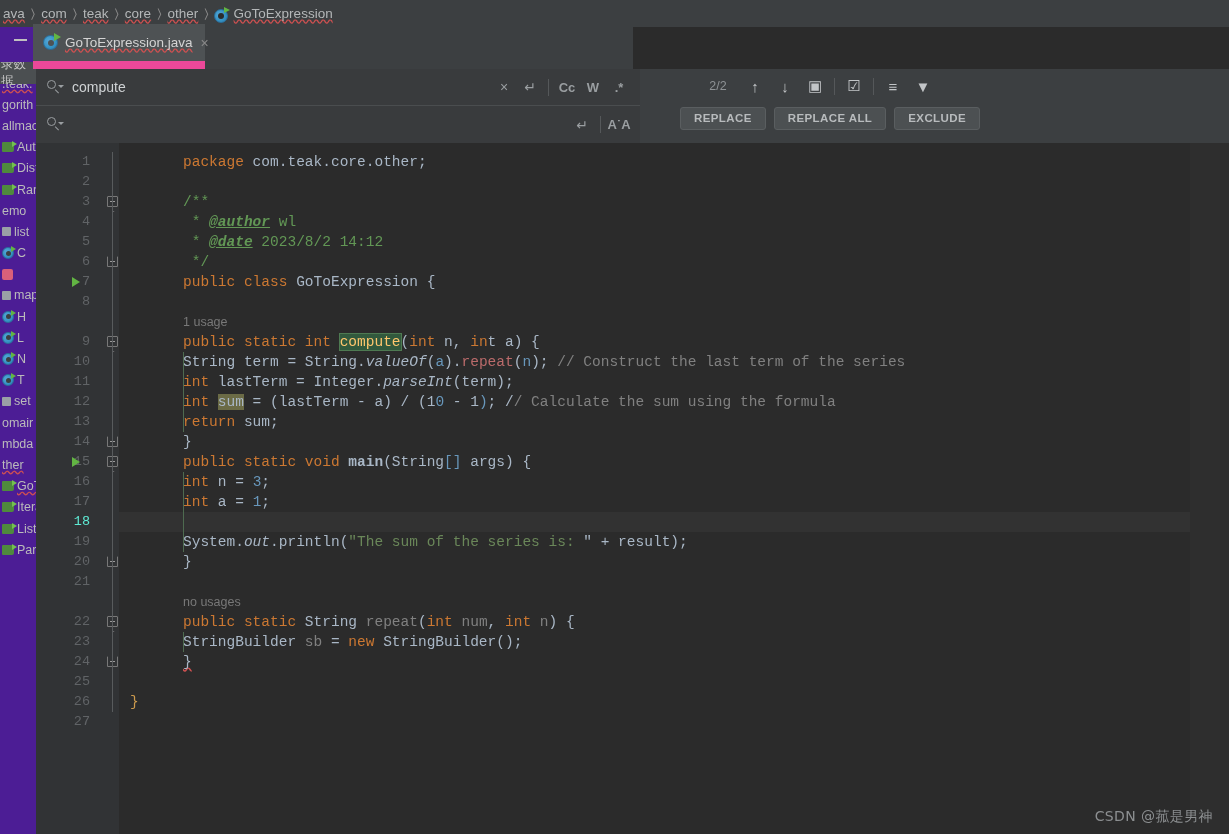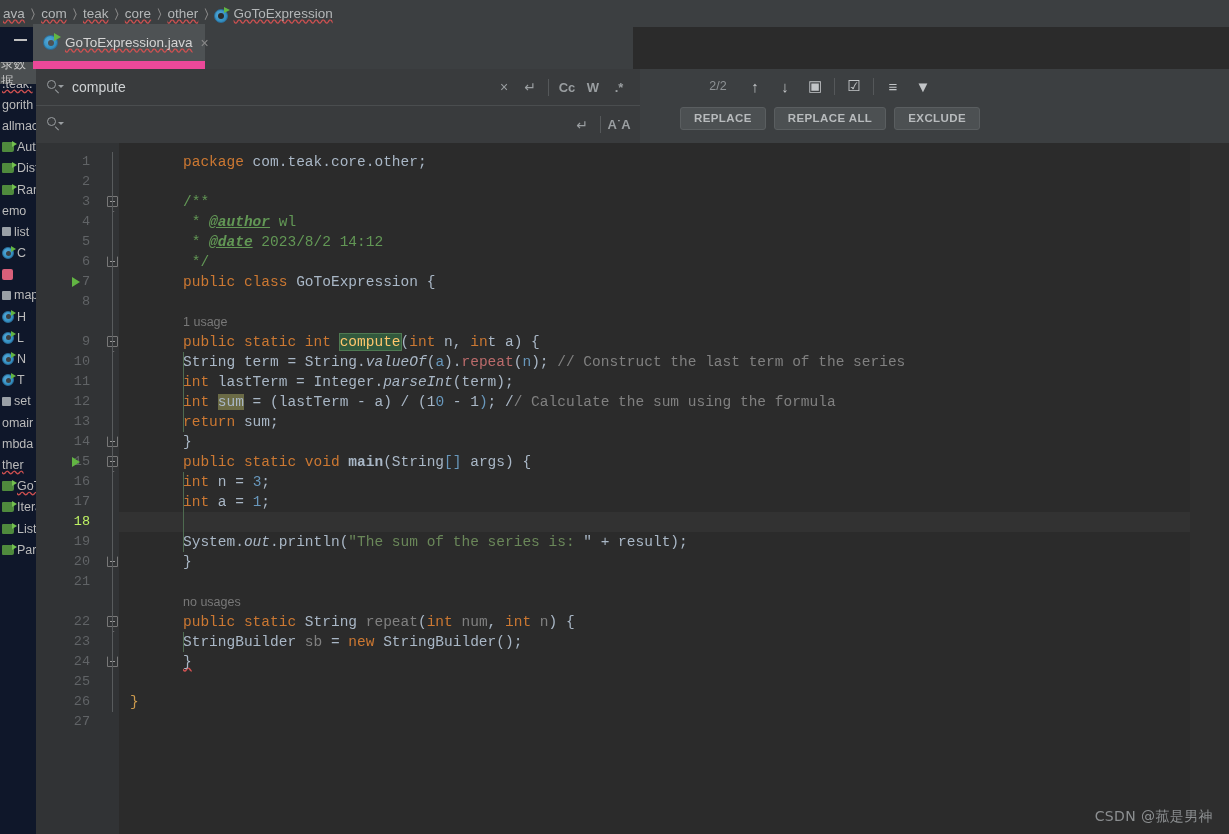--- a/index.html
+++ b/index.html
@@ -35,21 +35,21 @@
   }
   .crumb-icon::before {
     content: ""; position: absolute; left: 3px; top: 3px;
     width: 6px; height: 6px; border-radius: 50%;
     background: #2b2b2b;
   }
 
   
   .sidebar {
     position: absolute; left: 0; top: 27px; width: 36px; height: 807px;
-    background: #0f172a; overflow: hidden;
+    background: #4c1d95; overflow: hidden;
   }
   .side-item {
     height: 21.2px; display: flex; align-items: center;
     font-size: 12.5px; color: #bbbbbb; white-space: nowrap;
     padding-left: 2px; overflow: hidden;
   }
   .side-item .s-ico { flex: 0 0 auto; margin-right: 3px; display: inline-block; }
   .ico-java {
     width: 12px; height: 12px; border-radius: 50%;
     background: radial-gradient(circle at 38% 38%, #56a8d8 0%, #3592c4 60%, #2a78ab 100%);
@@ -201,21 +201,21 @@
   }
   .right-gap {
     position: absolute; left: 1154px; top: 0; width: 39px; height: 691px;
     background: #2e2e2e;
   }
 
   .ln {
     position: absolute; right: 11px; font-size: 13.5px; color: #606366;
     font-family: "Liberation Mono", monospace; line-height: 20px; height: 20px;
   }
-  .ln.cur { color: #bef264; }
+  .ln.cur { color: #5eead4; }
 
   .code-line {
     position: absolute; left: 0; height: 20px; line-height: 20px; white-space: pre;
     font-family: "Liberation Mono", monospace; font-size: 14.5px;
   }
   .hl-row {
     position: absolute; left: 0; width: 1118px; height: 20px; background: #323232;
   }
 
   .k  { color: #cc7832; }                 

